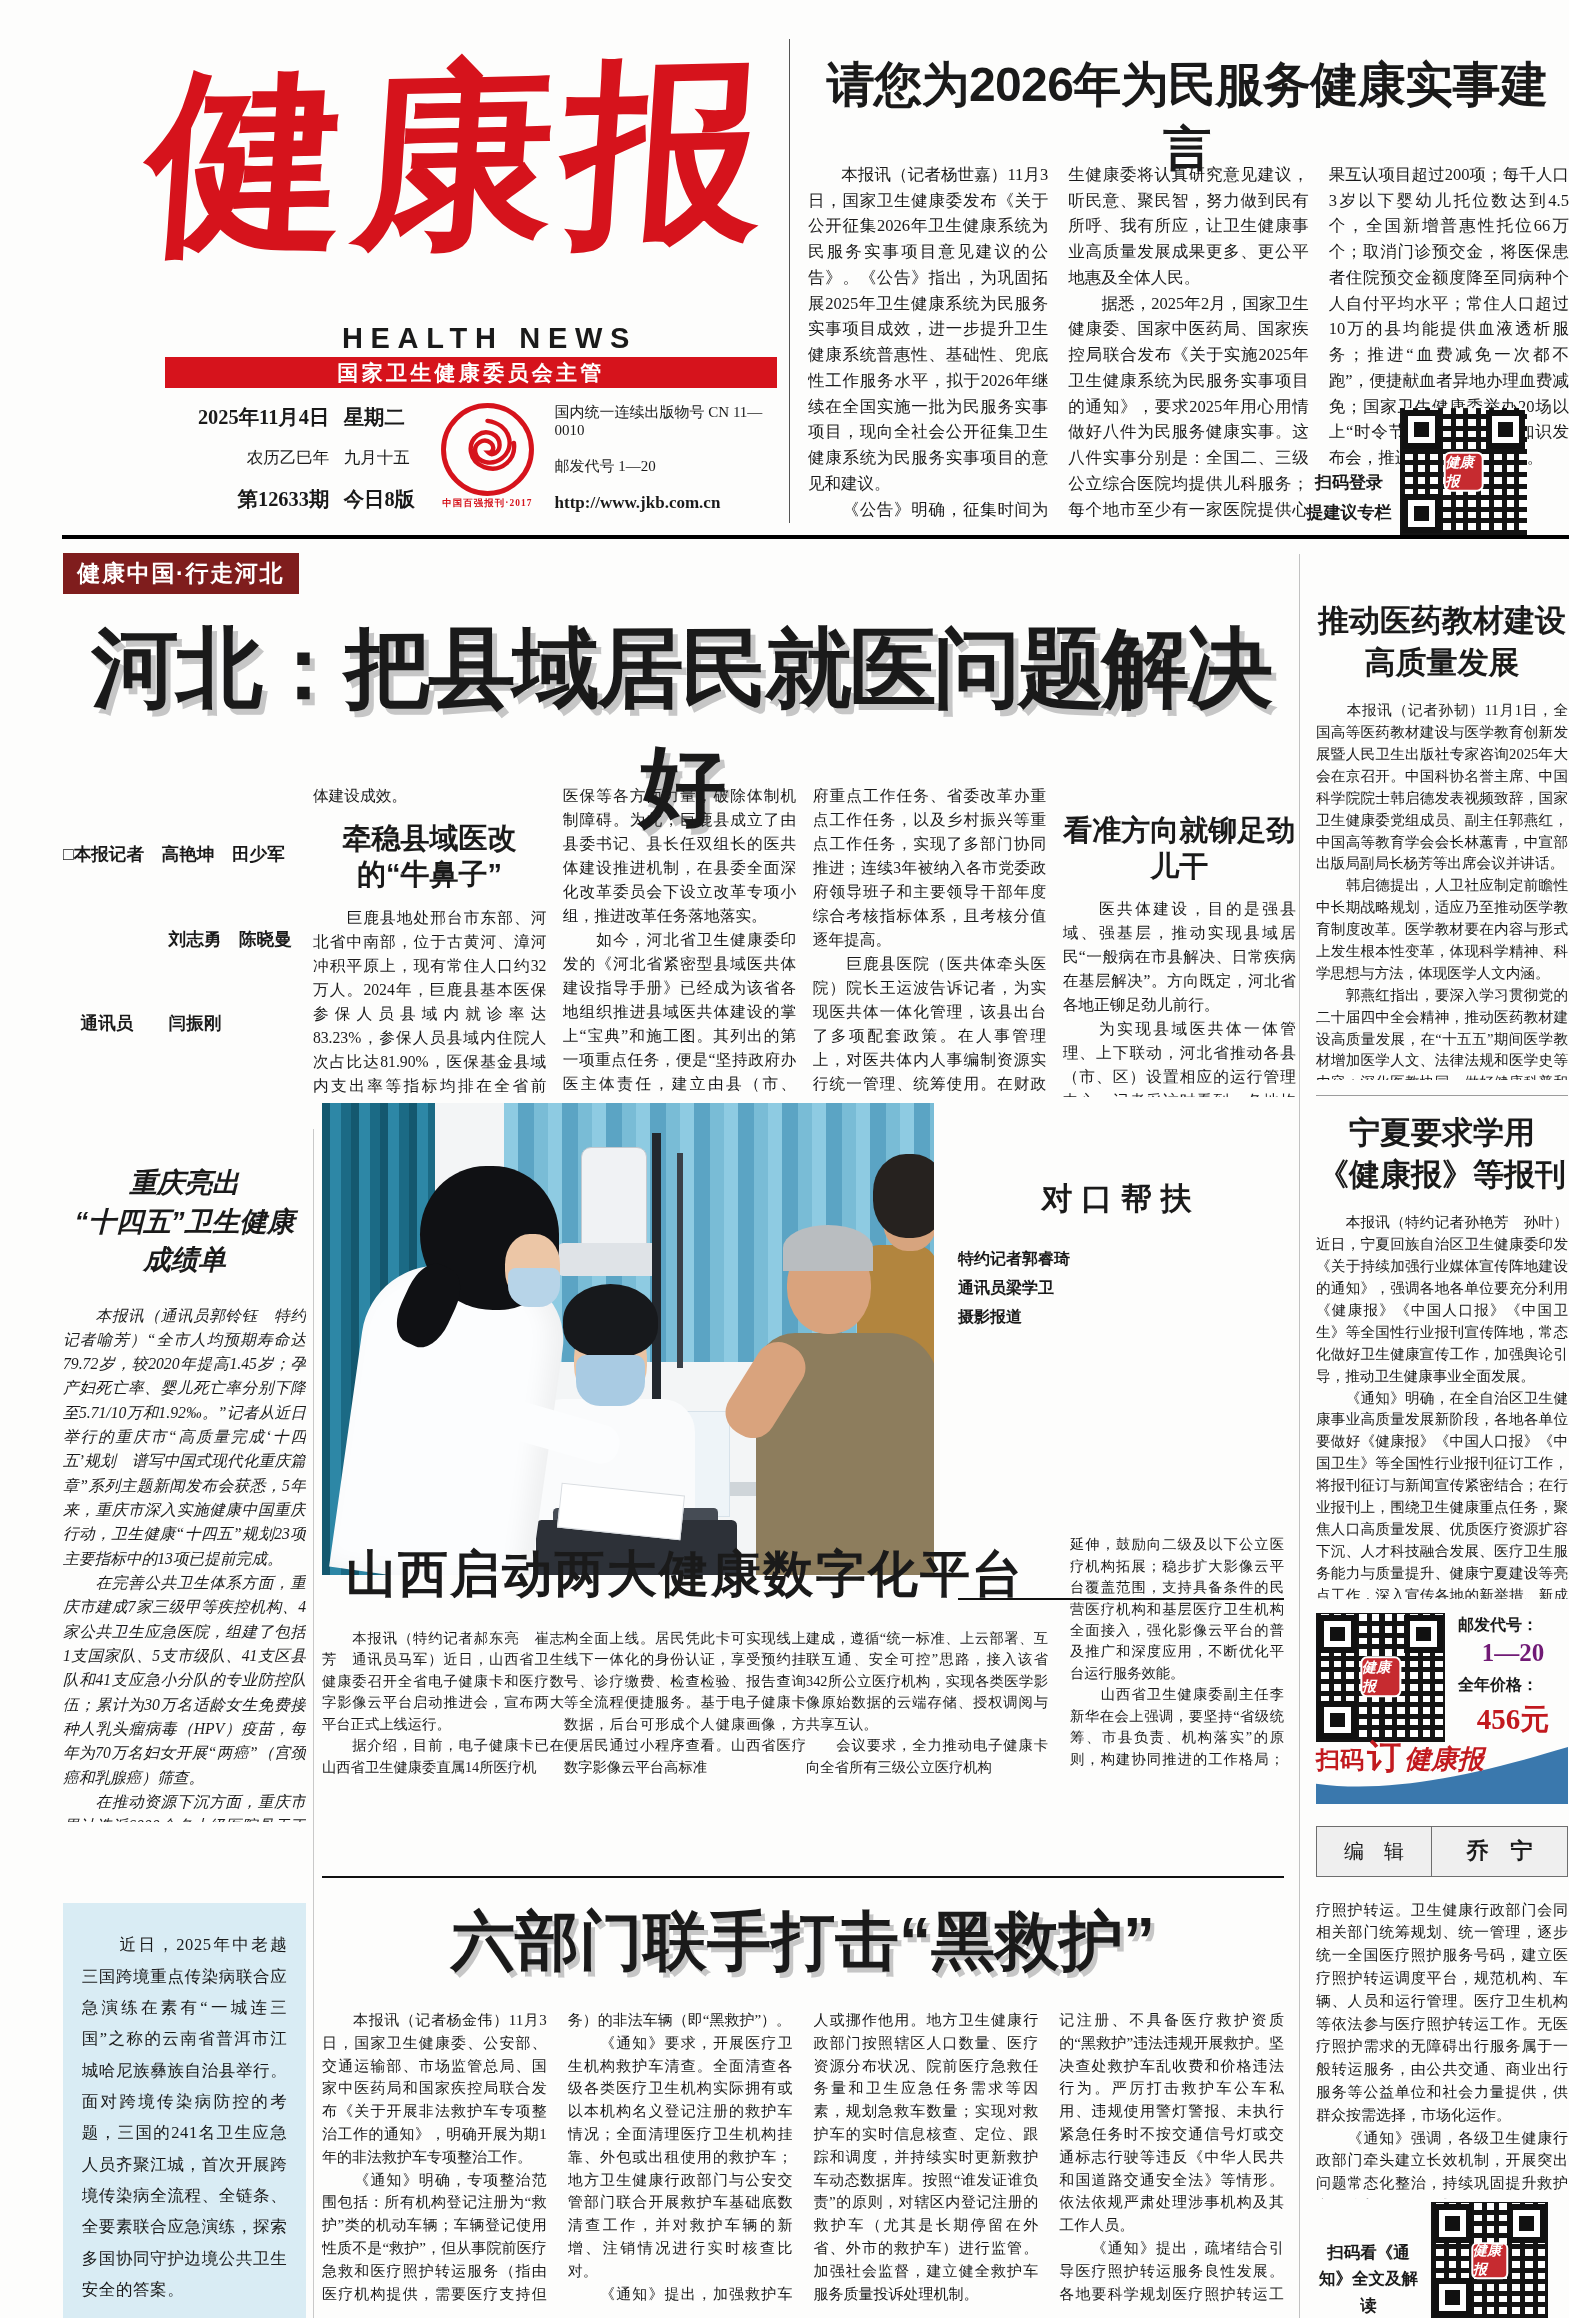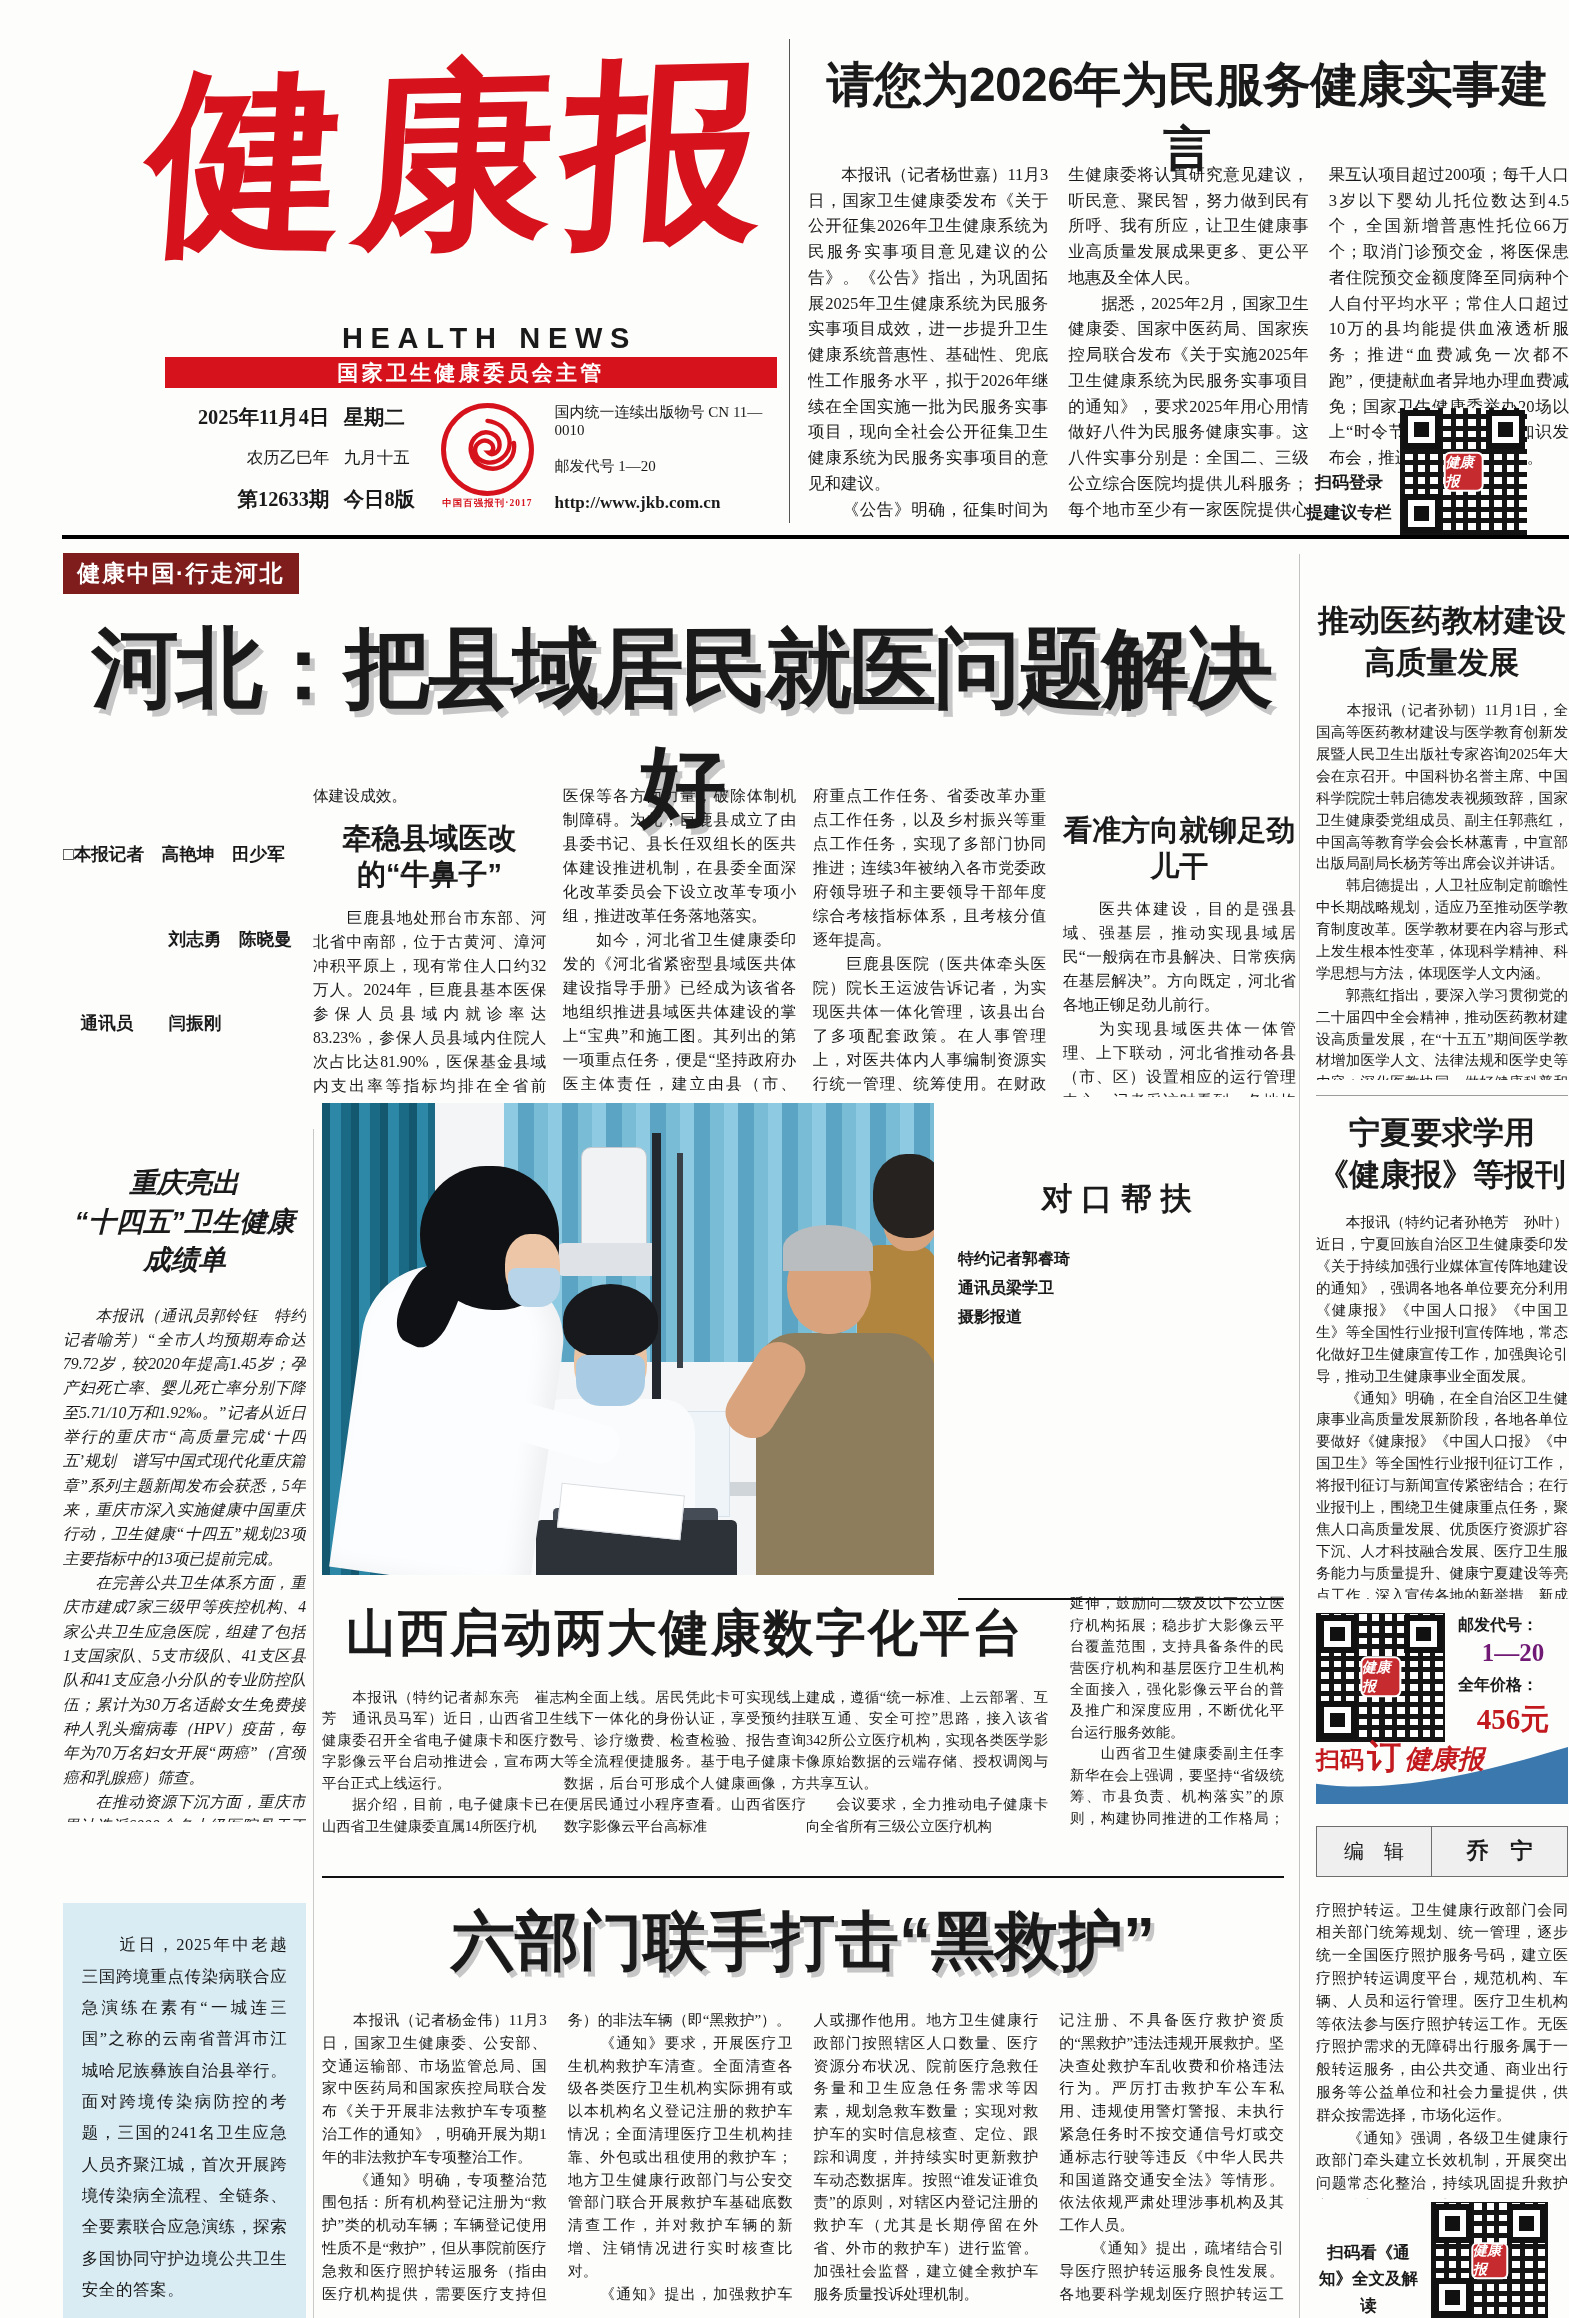--- a/index.html
+++ b/index.html
@@ -114,21 +114,21 @@
   .cap-credits { margin-top:25px; padding-right:6.6px; font-size:16px;
     font-weight:600; line-height:1.8; }
 
   
   .cq { left:63px; top:1142px; width:243px; height:680px; overflow:hidden;font-style:italic; }
   .cq-h { text-align:center; font-size:27.5px; font-weight:900; line-height:1.4;
     font-family:"Liberation Sans",sans-serif; margin-top:22px; }
   .cq-b { margin-top:24px; font-size:15.7px; line-height:1.55; }
 
   
-  .sx { left:322px; top:1590px; width:962px; height:241px; display:flex; gap:22px; }
+  .sx { left:322px; top:1531px; width:962px; height:241px; display:flex; gap:22px; }
   .sx-left { width:726px; }
   .sx-h { text-align:center; font-size:50px; font-weight:bold; letter-spacing:2.2px; margin-top:10px; }
   .sx-cols { margin-top:20px; display:flex; }
   .sx-cols .scol, .sx-col4 { flex:1; font-size:14.3px; line-height:1.5; overflow:hidden; }
   .sx-col4 { padding-top:3.3px; }
 
   
   .vrule-side { left:1299px; top:554px; width:1.1px; height:1765px; background:#c2c2c2; }
   .vrule-mid  { left:313px; top:1129px; width:0.6px; height:1189px; background:#c9c9c9; }
   .sidebar { left:1316px; top:600px; width:252px; height:1719px; display:flex; flex-direction:column; }

